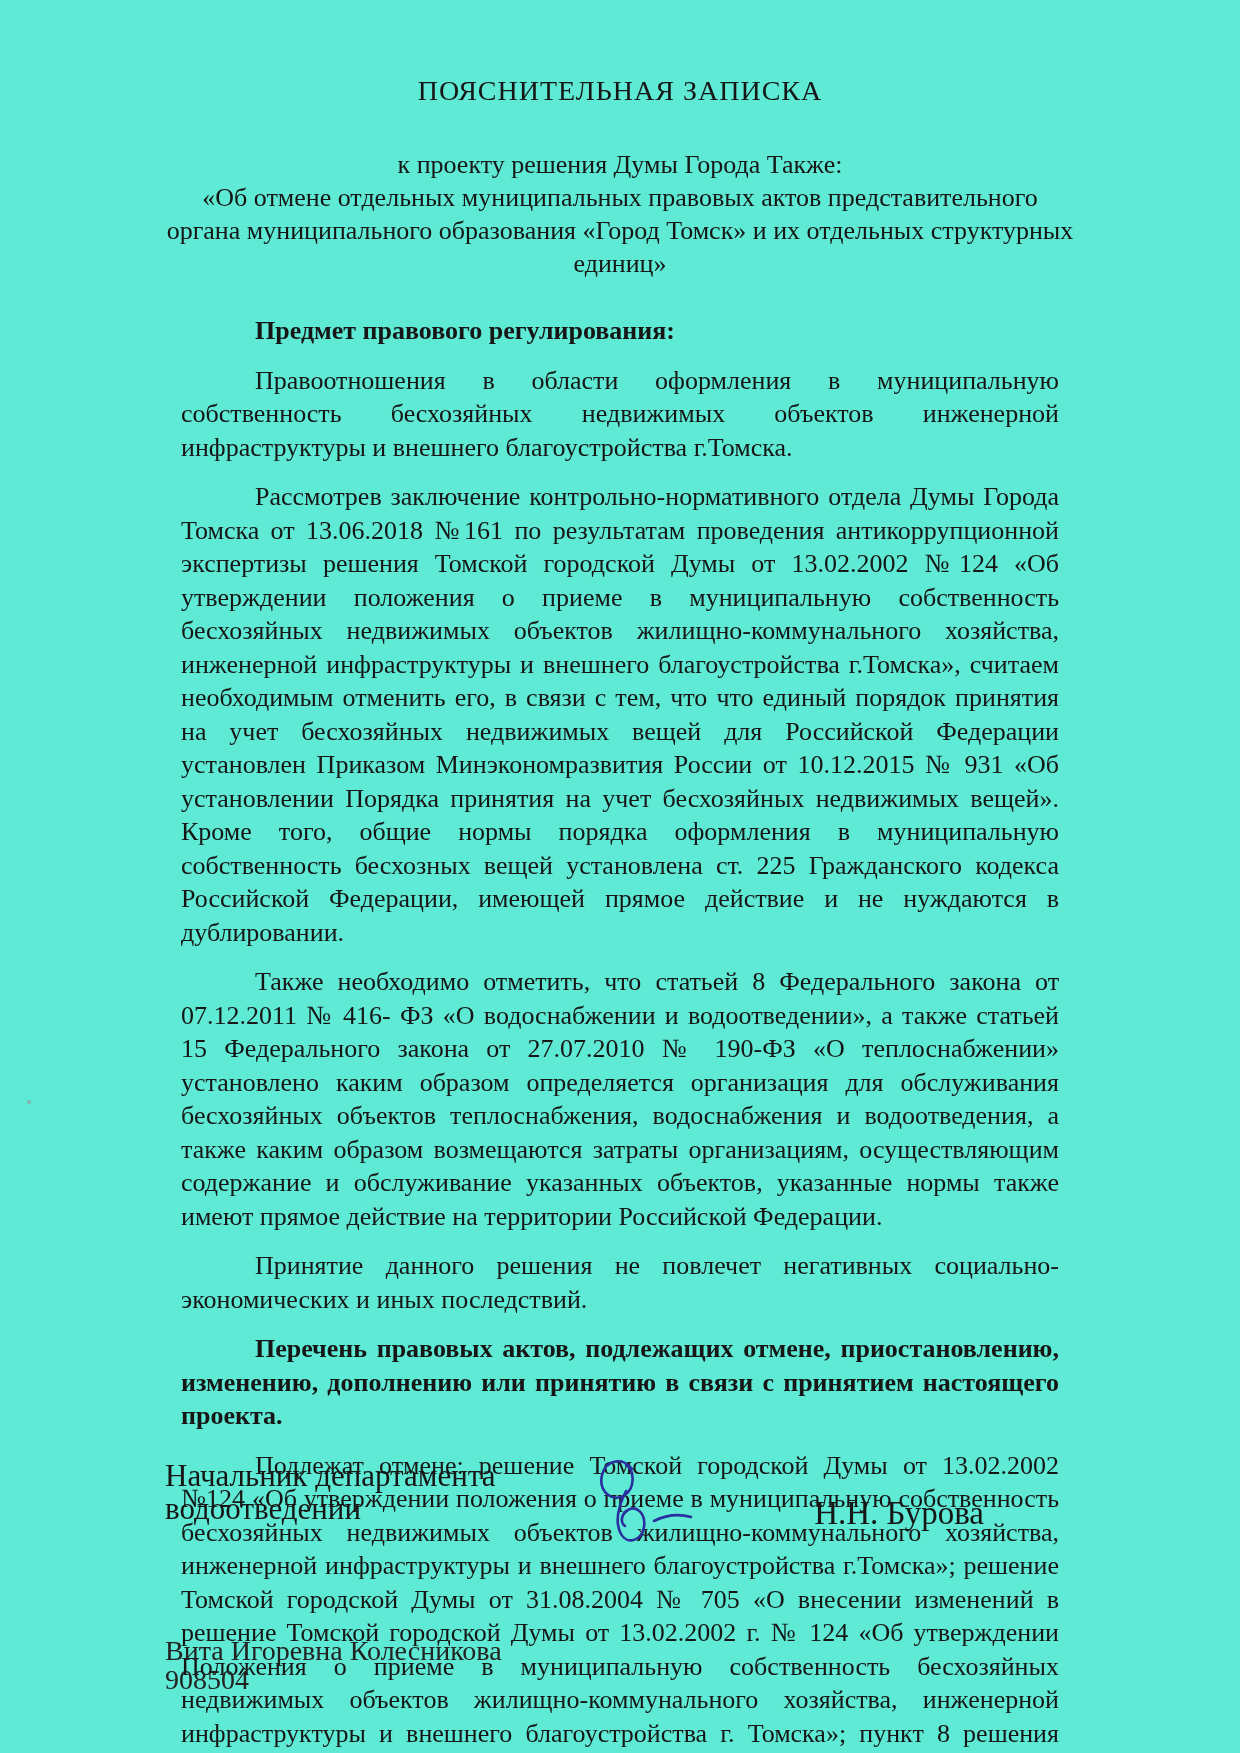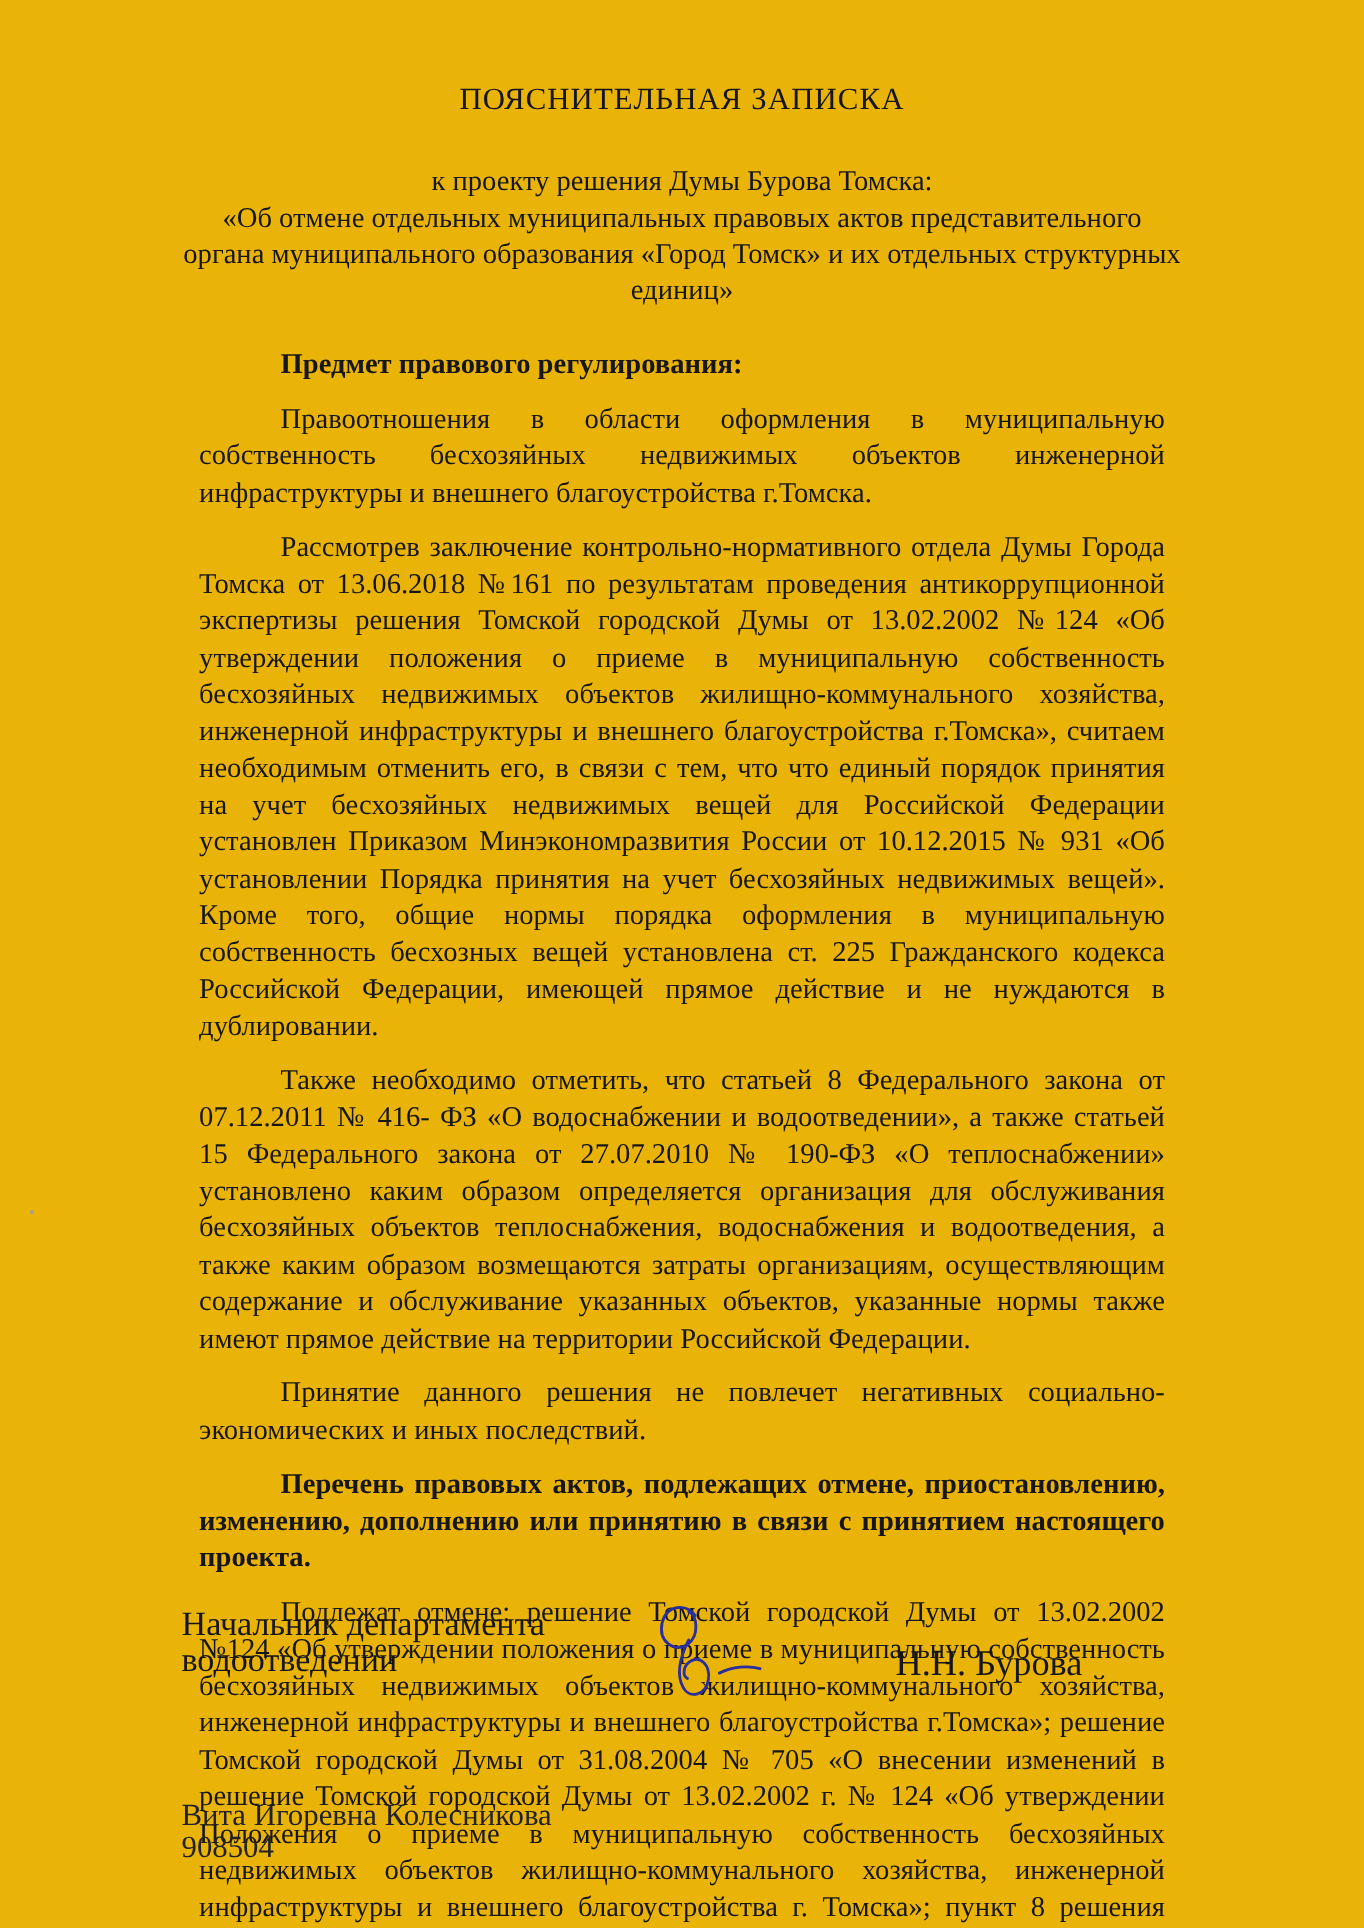--- a/index.html
+++ b/index.html
@@ -1,20 +1,20 @@
 <!DOCTYPE html>
 <html lang="ru"><head>
 <meta charset="utf-8">
 <style>
   html,body{margin:0;padding:0;background:#e8e8e8;}
   .page{
     position:relative;
     width:1240px;height:1753px;
     margin:0 auto;
-    background:#eab308;
+    background:#5eead4;
     font-family:"Liberation Serif","DejaVu Serif",serif;
     color:#161616;
     overflow:hidden;
   }
   .doc-title{
     padding-top:74px;
     text-align:center;
     font-size:28px;
     line-height:34px;
     letter-spacing:1px;
@@ -61,21 +61,21 @@
   }
 </style>
 </head>
 <body>
 
 <div class="page">
 
   <div class="doc-title">ПОЯСНИТЕЛЬНАЯ ЗАПИСКА</div>
 
   <div class="doc-subtitle">
-    <span class="sub-line">к проекту решения Думы Бурова Томска:</span>
+    <span class="sub-line">к проекту решения Думы Города Также:</span>
     <span class="sub-line">«Об отмене отдельных муниципальных правовых актов представительного органа муниципального образования «Город Томск» и их отдельных структурных единиц»</span>
   </div>
 
   <div class="body-text">
     <p class="bold">Предмет правового регулирования:</p>
     <p>Правоотношения в области оформления в муниципальную собственность бесхозяйных недвижимых объектов инженерной инфраструктуры и внешнего благоустройства г.Томска.</p>
     <p>Рассмотрев заключение контрольно-нормативного отдела Думы Города Томска от 13.06.2018 №161 по результатам проведения антикоррупционной экспертизы решения Томской городской Думы от 13.02.2002 №124 «Об утверждении положения о приеме в муниципальную собственность бесхозяйных недвижимых объектов жилищно-коммунального хозяйства, инженерной инфраструктуры и внешнего благоустройства г.Томска», считаем необходимым отменить его, в связи с тем, что что единый порядок принятия на учет бесхозяйных недвижимых вещей для Российской Федерации установлен Приказом Минэкономразвития России от 10.12.2015 № 931 «Об установлении Порядка принятия на учет бесхозяйных недвижимых вещей». Кроме того, общие нормы порядка оформления в муниципальную собственность бесхозных вещей установлена ст. 225 Гражданского кодекса Российской Федерации, имеющей прямое действие и не нуждаются в дублировании.</p>
     <p>Также необходимо отметить, что статьей 8 Федерального закона от 07.12.2011 № 416- ФЗ «О водоснабжении и водоотведении», а также статьей 15 Федерального закона от 27.07.2010 № 190-ФЗ «О теплоснабжении» установлено каким образом определяется организация для обслуживания бесхозяйных объектов теплоснабжения, водоснабжения и водоотведения, а также каким образом возмещаются затраты организациям, осуществляющим содержание и обслуживание указанных объектов, указанные нормы также имеют прямое действие на территории Российской Федерации.</p>
     <p>Принятие данного решения не повлечет негативных социально-экономических и иных последствий.</p>
     <p class="bold">Перечень правовых актов, подлежащих отмене, приостановлению, изменению, дополнению или принятию в связи с принятием настоящего проекта.</p>

